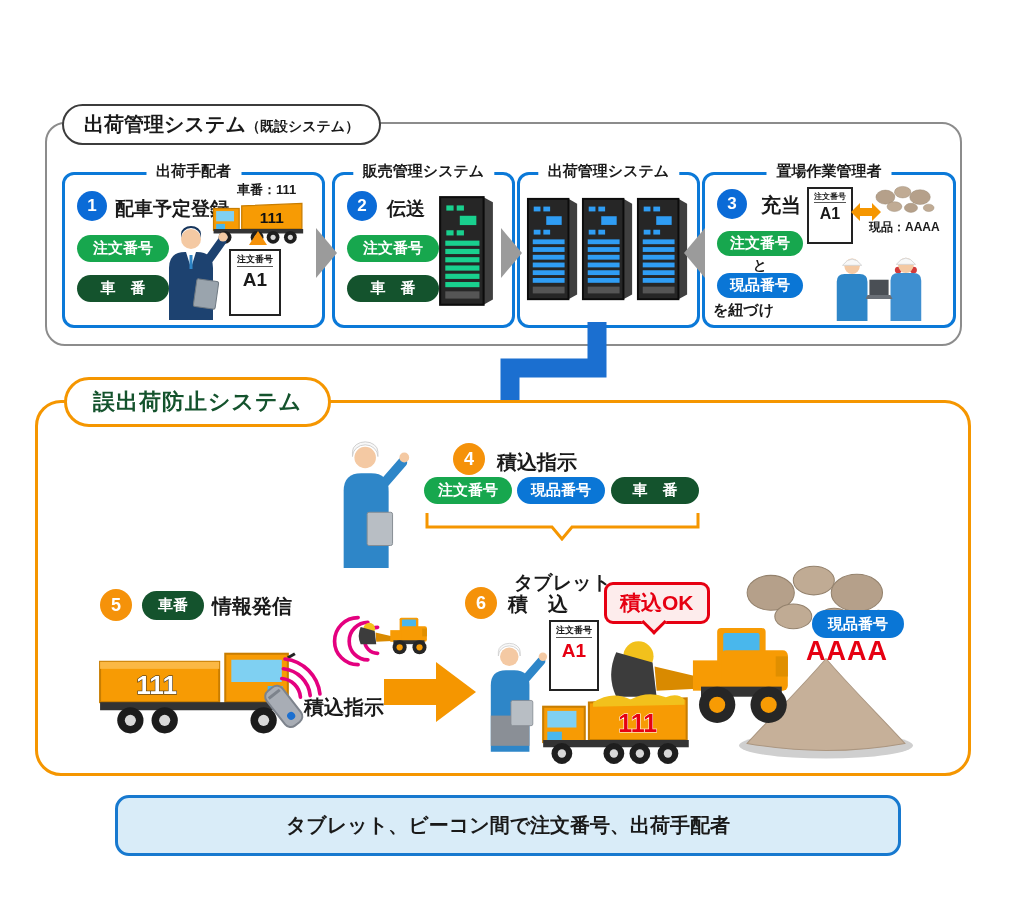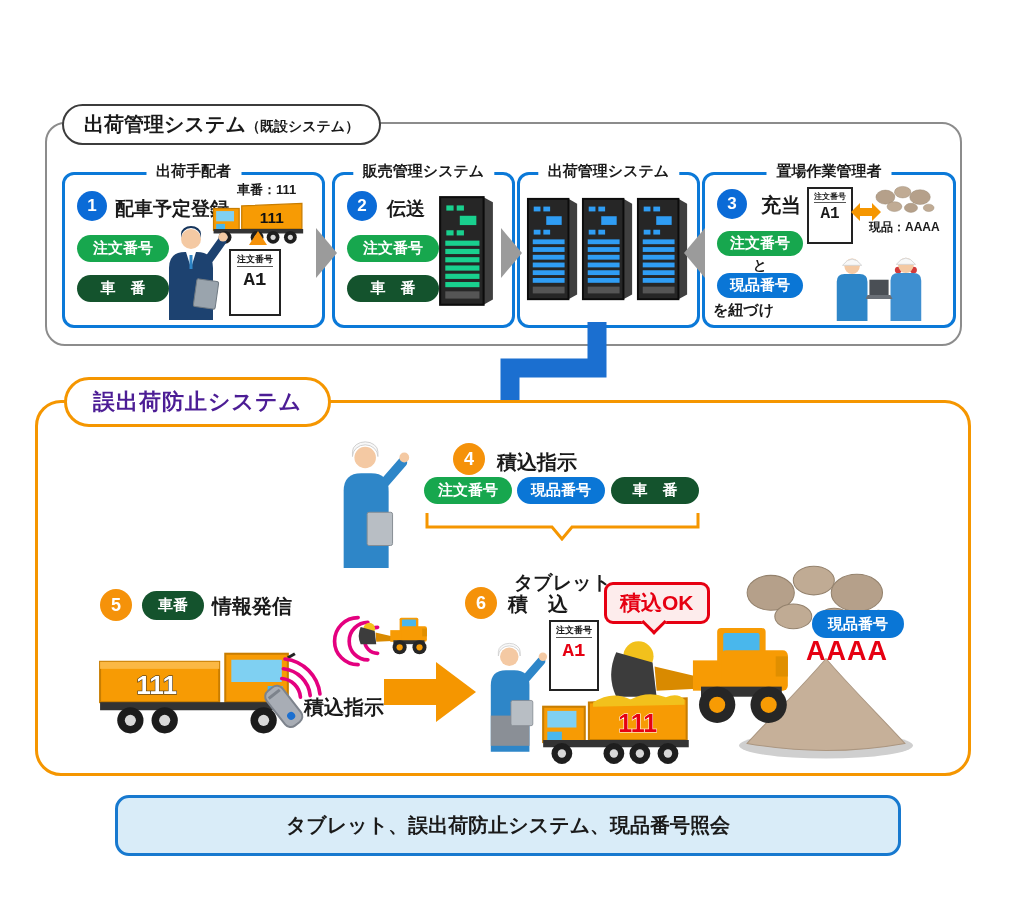--- a/index.html
+++ b/index.html
@@ -40,39 +40,39 @@
 
   .pill{position:absolute;border-radius:999px;color:#fff;font-weight:bold;font-size:15px;
         display:flex;align-items:center;justify-content:center;white-space:nowrap;}
   .pill-green{background:#17a74e;}
   .pill-purple{background:#14532d;}
   .pill-blue{background:#0a76d6;}
 
   .spec-card{position:absolute;background:#fff;border:2px solid #222;display:flex;flex-direction:column;
              align-items:center;padding-top:3px;}
   .spec-card-caption{font-size:9px;font-weight:bold;border-bottom:1px solid #555;line-height:1.3;}
-  .spec-card-value{font-size:19px;font-weight:bold;line-height:1.4;font-family:Liberation Mono, monospace;}
+  .spec-card-value{font-size:19px;font-weight:bold;line-height:1.4;}
   .value-red{color:#e60012;}
 
   .plate-label{position:absolute;font-size:13px;font-weight:bold;white-space:nowrap;}
   .small-label{position:absolute;font-size:12px;font-weight:bold;white-space:nowrap;}
   .conj{position:absolute;font-size:14px;font-weight:bold;}
 
   .tri-up{position:absolute;width:0;height:0;border-left:9px solid transparent;
           border-right:9px solid transparent;border-bottom:14px solid #f5920a;}
   .tri-right{position:absolute;width:0;height:0;border-top:25px solid transparent;
              border-bottom:25px solid transparent;border-left:21px solid #9b9b9b;}
   .tri-left{position:absolute;width:0;height:0;border-top:25px solid transparent;
             border-bottom:25px solid transparent;border-right:21px solid #9b9b9b;}
 
   
   .lower-box{position:absolute;left:35px;top:400px;width:930px;height:370px;
              border:3px solid #f59600;border-radius:26px;background:#fff;}
   .lower-label{position:absolute;left:64px;top:377px;background:#fff;border:3px solid #f59600;
-               border-radius:26px;padding:7px 26px;color:#4c1d95;font-size:22px;font-weight:bold;
+               border-radius:26px;padding:7px 26px;color:#14532d;font-size:22px;font-weight:bold;
                letter-spacing:1px;white-space:nowrap;}
 
   .brace-label{position:absolute;font-size:19px;font-weight:bold;text-align:center;margin-top:32px;}
   .free-label{position:absolute;font-weight:bold;white-space:nowrap;}
 
   .ok-bubble{position:absolute;left:604px;top:582px;background:#fdecec;border:3px solid #e60012;
              border-radius:9px;padding:4px 13px;color:#e60012;font-size:21px;font-weight:bold;white-space:nowrap;}
   .ok-tail{position:absolute;left:38px;bottom:-10px;width:15px;height:15px;background:#fdecec;
            border-right:3px solid #e60012;border-bottom:3px solid #e60012;transform:rotate(45deg);}
 
@@ -369,16 +369,16 @@
 
   <div class="ok-bubble">
     <span>積込OK</span>
     <span class="ok-tail"></span>
   </div>
 
   <div class="pill pill-blue" style="left:812px;top:610px;width:92px;height:28px;">現品番号</div>
   <div class="item-value">AAAA</div>
 
   <div class="footer-bar">
-    <span>タブレット、誤出荷防止システム、現品番号照会</span>
+    <span>タブレット、ビーコン間で注文番号、出荷手配者</span>
   </div>
 
 </div>
 
 </body></html>

